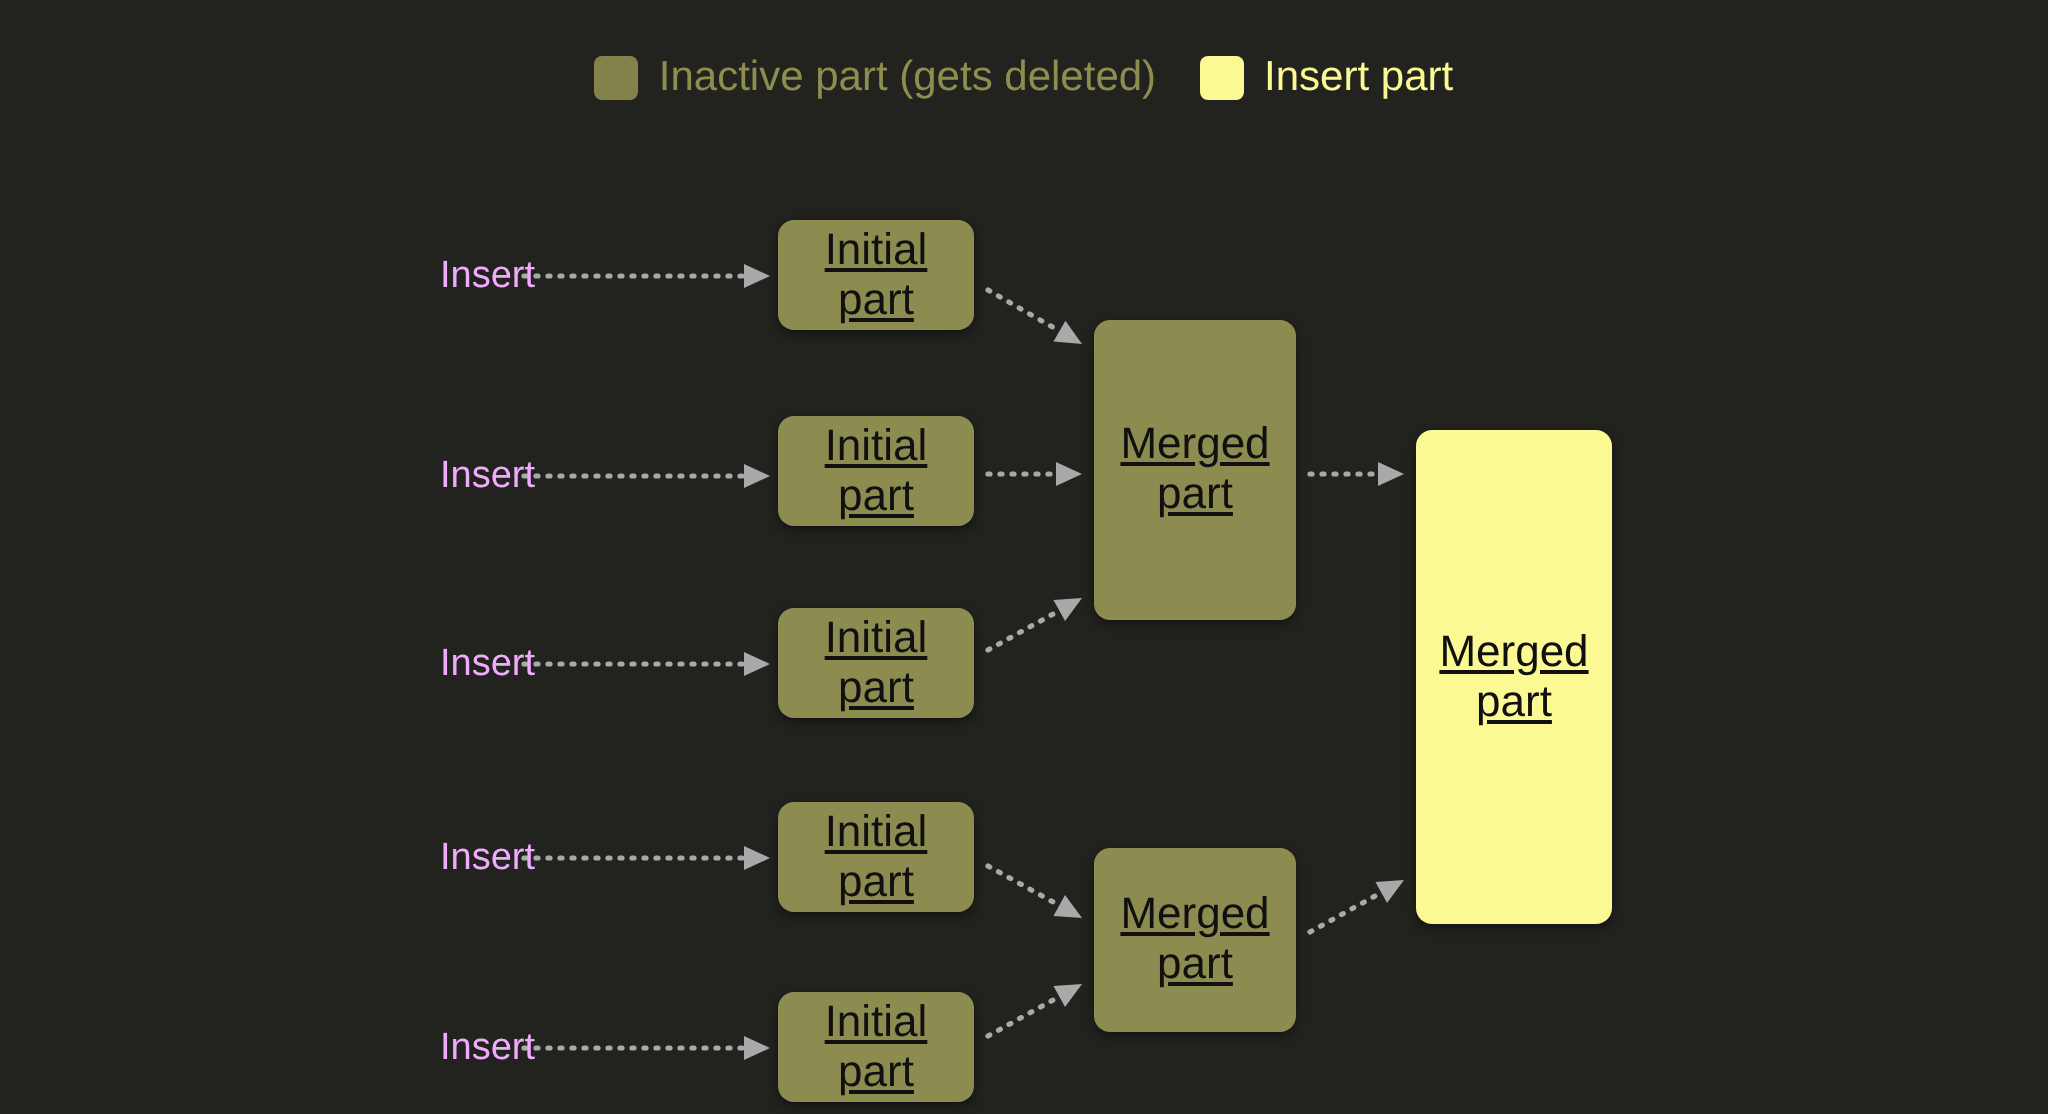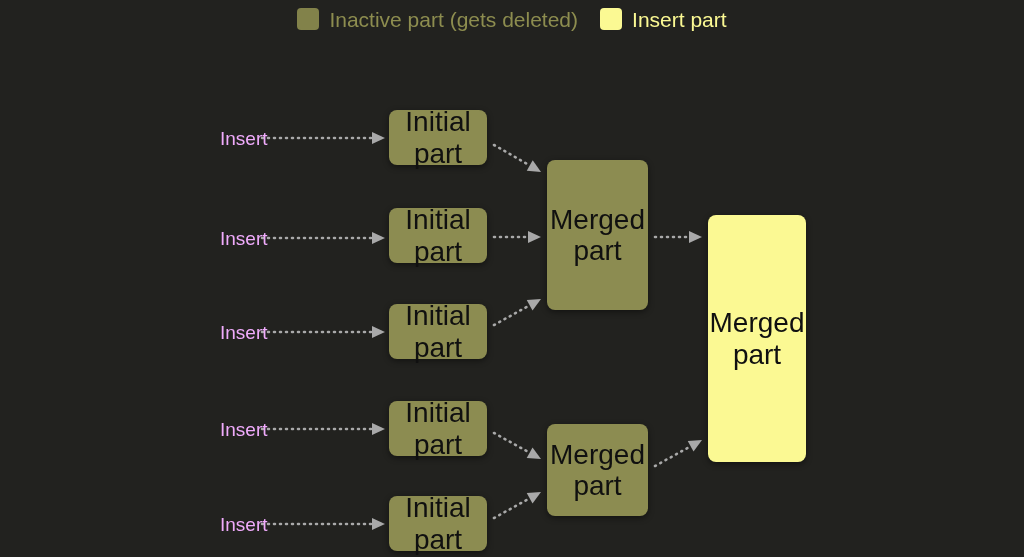--- a/index.html
+++ b/index.html
@@ -21,22 +21,22 @@
     left: 0;
     top: 8px;
     width: 1024px;
     display: flex;
     justify-content: center;
     align-items: center;
     gap: 22px;
   }
   .legend-entry {
     display: flex;
-    align-items: center;
     gap: 10px;
+    margin-top: 20px;
   }
   .legend-swatch {
     width: 22px;
     height: 22px;
     border-radius: 4px;
     display: block;
   }
   .legend-swatch.inactive { background: #82824a; }
   .legend-swatch.active   { background: #fbf993; }
   .legend-label {
@@ -50,23 +50,24 @@
   
   .node {
     position: absolute;
     box-sizing: border-box;
     display: flex;
     align-items: center;
     justify-content: center;
     text-align: center;
     border-radius: 8px;
     color: #101010;
-    font-size: 28px;
+    font-size: 22px;
     line-height: 1.12;
     box-shadow: 0 2px 6px rgba(0,0,0,0.45);
+    text-decoration: underline;
   }
   .node.inactive { background: #8c8c51; }
   .node.active   { background: #fbf993; }
   .node-label { display: block; padding: 0 4px; }
 
   
   .insert-label {
     position: absolute;
     color: #f0abfc;
     font-size: 19px;

